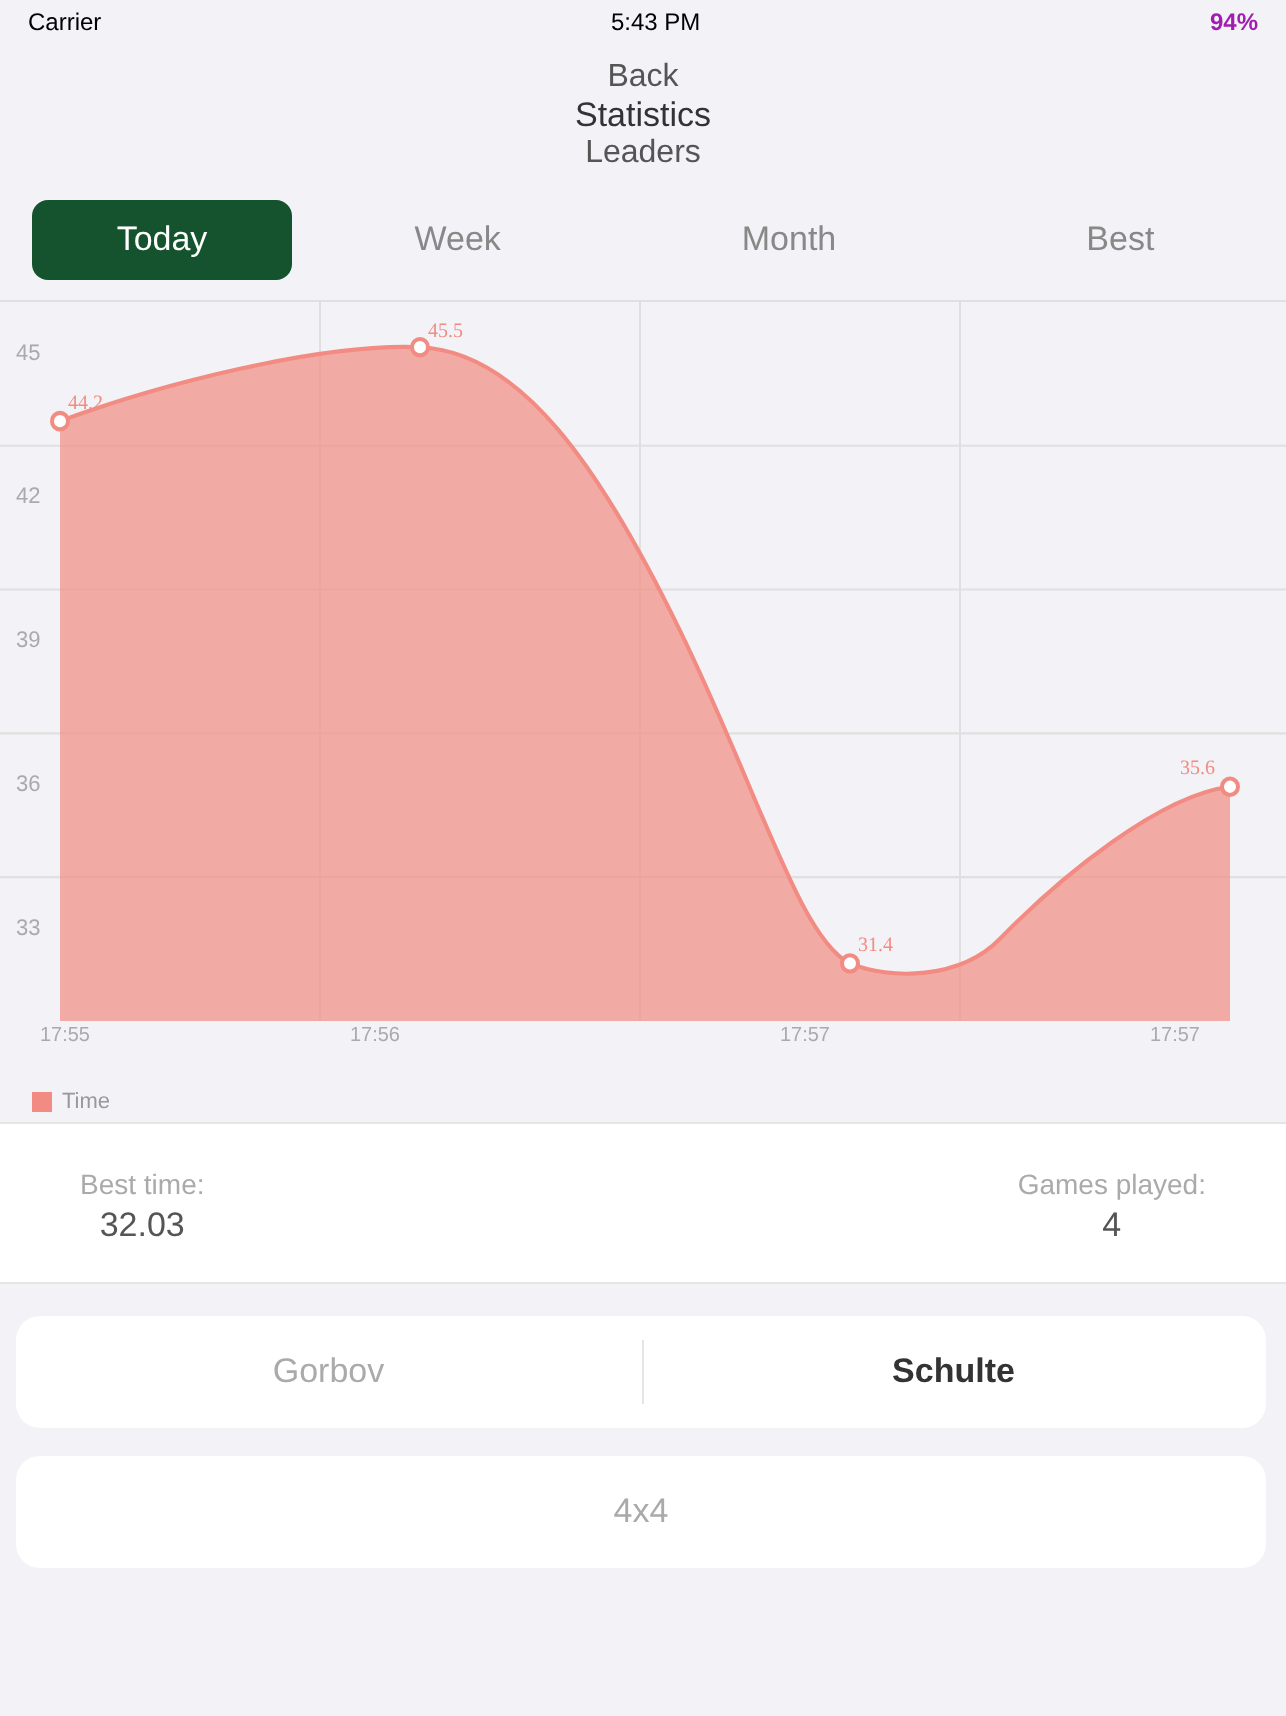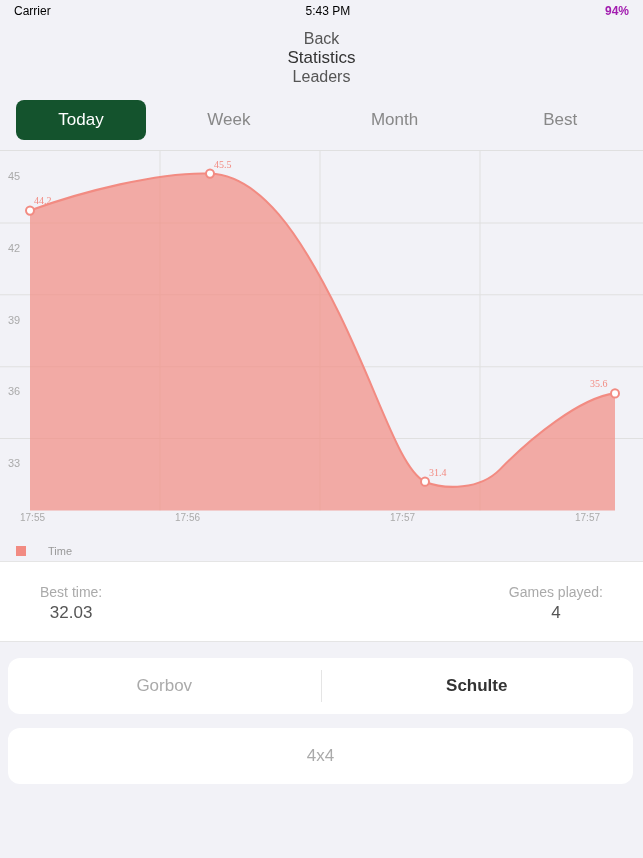--- a/index.html
+++ b/index.html
@@ -81,21 +81,21 @@
       width: 100%;
       height: 380px;
       display: block;
     }
     .chart-legend {
       position: absolute;
       bottom: 4px;
       left: 16px;
       display: flex;
       align-items: center;
-      gap: 22px;
+      gap: 5px;
     }
     .legend-dot {
       width: 10px;
       height: 10px;
       background: #f28b82;
       display: inline-block;
     }
     .legend-label { font-size: 11px; color: #999; }
 
     

